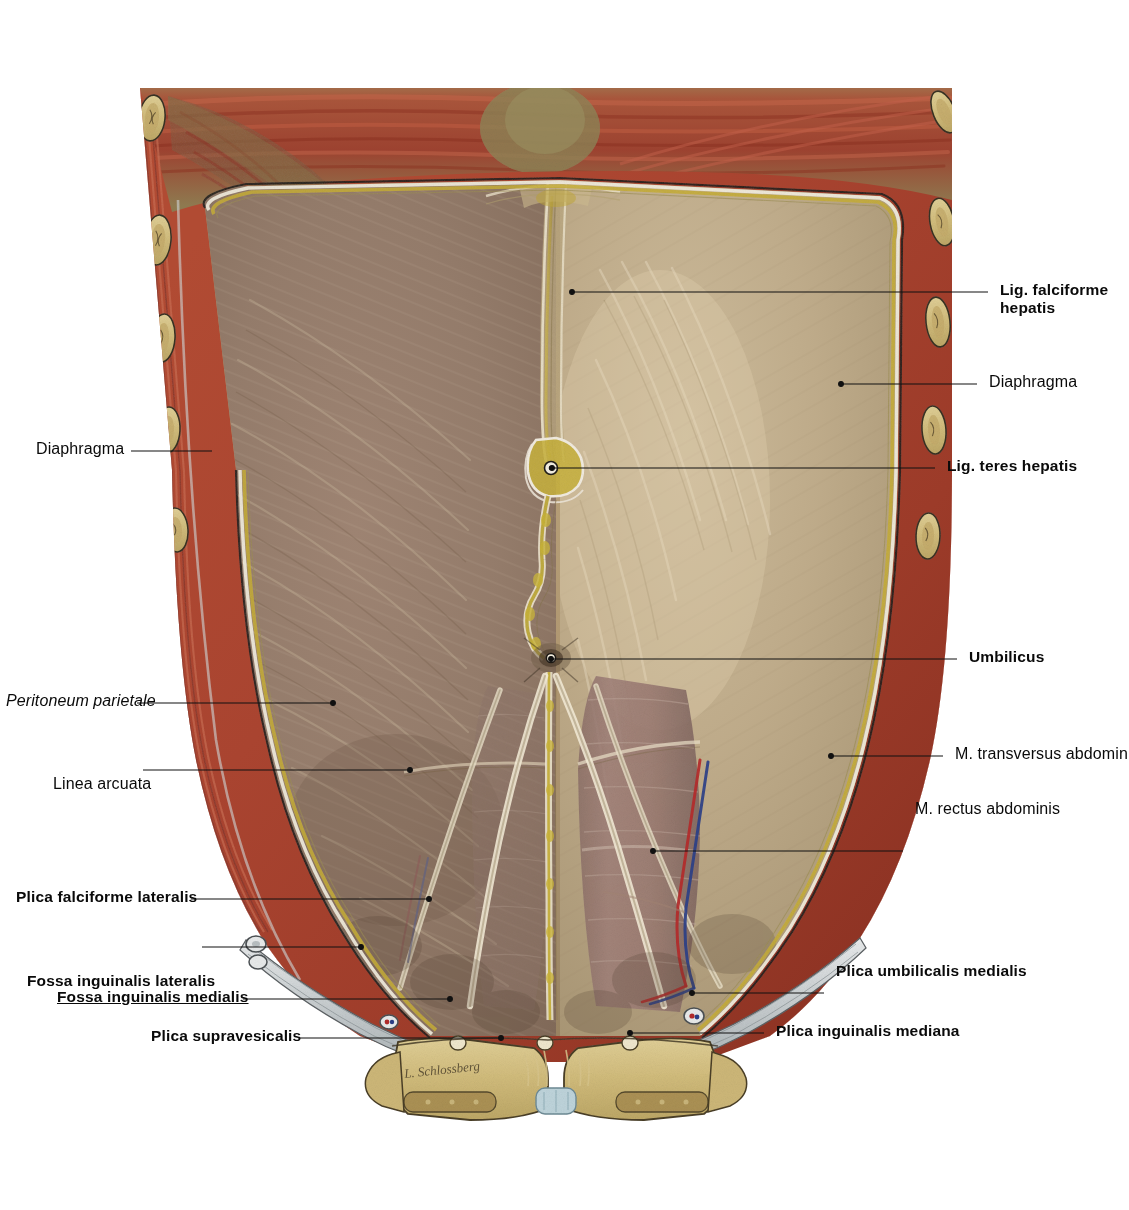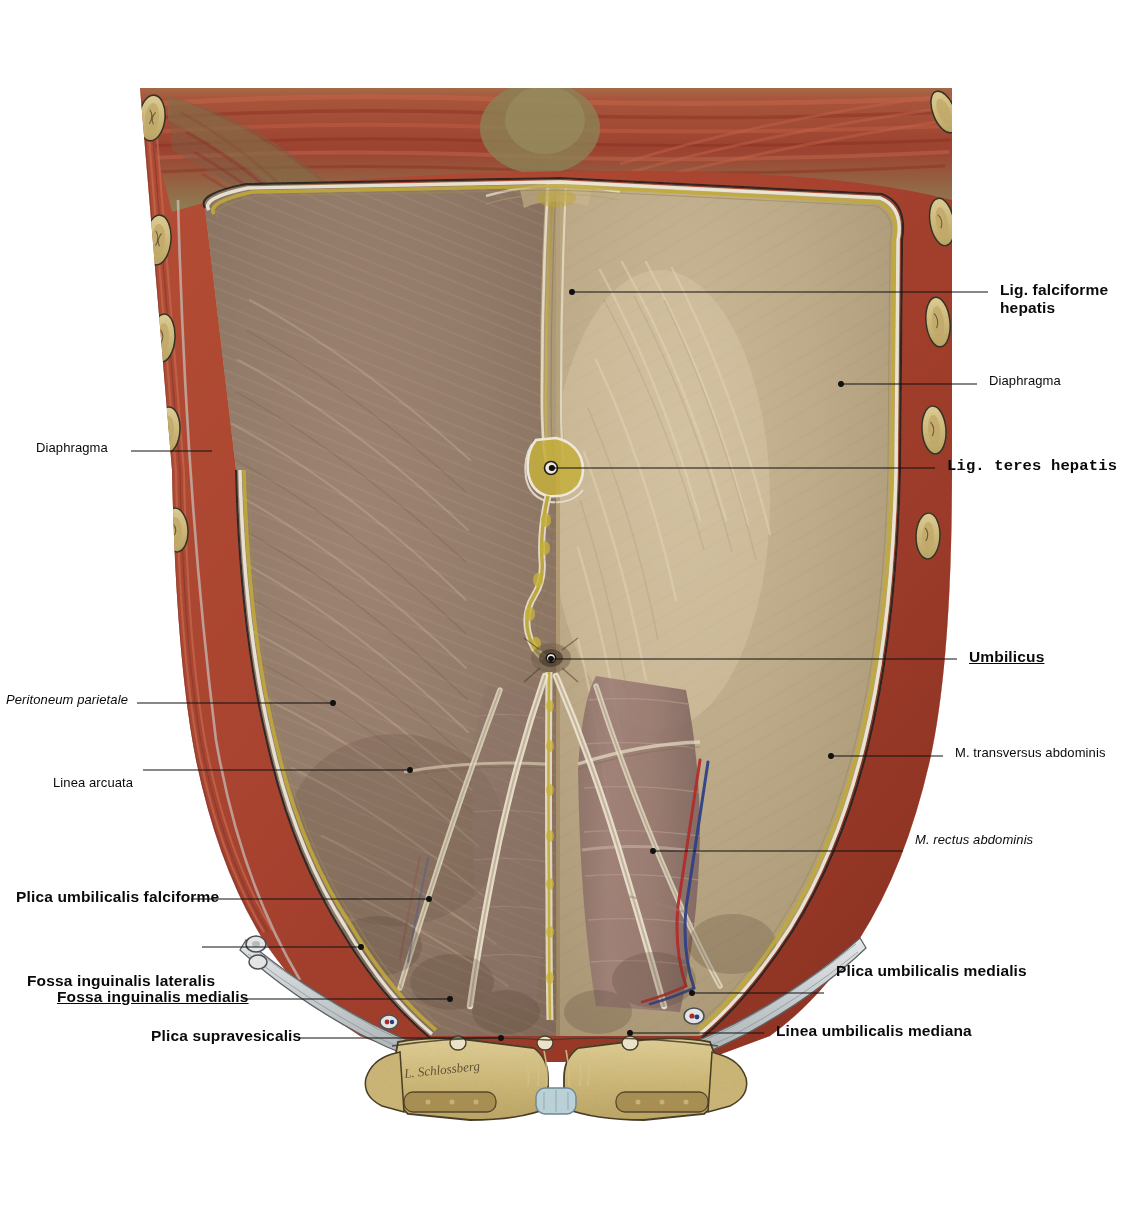--- a/index.html
+++ b/index.html
@@ -20,21 +20,21 @@
   }
   #figure-svg {
     position: absolute;
     left: 0;
     top: 0;
     width: 1129px;
     height: 1210px;
   }
   .label {
     position: absolute;
-    font-size: 13px;
+    font-size: 16px;
     color: #0a0a0a;
     line-height: 1.18;
     white-space: nowrap;
     letter-spacing: 0.1px;
   }
   .label.bold {
     font-weight: bold;
     font-size: 15.5px;
     letter-spacing: 0.15px;
   }
@@ -726,30 +726,30 @@
       <line x1="630" y1="1033" x2="764" y2="1033"></line>
         <circle cx="630" cy="1033" r="2.4"></circle>
     </g>
   </svg>
 
   <div class="sig" style="left:404px; top:1062px;">L. Schlossberg</div>
 
   <div class="label" style="left:36px; top:440px;">Diaphragma</div>
   <div class="label" style="left:6px; top:692px;font-style:italic;">Peritoneum parietale</div>
   <div class="label" style="left:53px; top:759px;margin-top:16px;">Linea arcuata</div>
-  <div class="label bold" style="left:16px; top:888px;">Plica umbilicalis falciforme</div>
+  <div class="label bold" style="left:16px; top:888px;">Plica falciforme lateralis</div>
   <div class="label bold" style="left:27px; top:972px;">Fossa inguinalis lateralis</div>
   <div class="label bold" style="left:57px; top:988px;text-decoration:underline;">Fossa inguinalis medialis</div>
   <div class="label bold" style="left:151px; top:1027px;">Plica supravesicalis</div>
 
   <div class="label bold two-line" style="left:1000px; top:281px;">
     <span>Lig. falciforme</span><br>
     <span>hepatis</span>
   </div>
   <div class="label" style="left:989px; top:373px;">Diaphragma</div>
-  <div class="label bold" style="left:947px; top:457px;font-family:Liberation Mono, monospace;">Lig. teres hepatis</div>
-  <div class="label bold" style="left:969px; top:648px;text-decoration:underline;">Umbilicus</div>
+  <div class="label bold" style="left:947px; top:457px;">Lig. teres hepatis</div>
+  <div class="label bold" style="left:969px; top:648px;">Umbilicus</div>
   <div class="label" style="left:955px; top:745px;">M. transversus abdominis</div>
-  <div class="label" style="left:915px; top:832px;font-style:italic;">M. rectus abdominis</div>
+  <div class="label" style="left:915px; top:800px;">M. rectus abdominis</div>
   <div class="label bold" style="left:836px; top:962px;">Plica umbilicalis medialis</div>
-  <div class="label bold" style="left:776px; top:1022px;">Linea umbilicalis mediana</div>
+  <div class="label bold" style="left:776px; top:1022px;">Plica inguinalis mediana</div>
 
 </div>
 
 </body></html>

